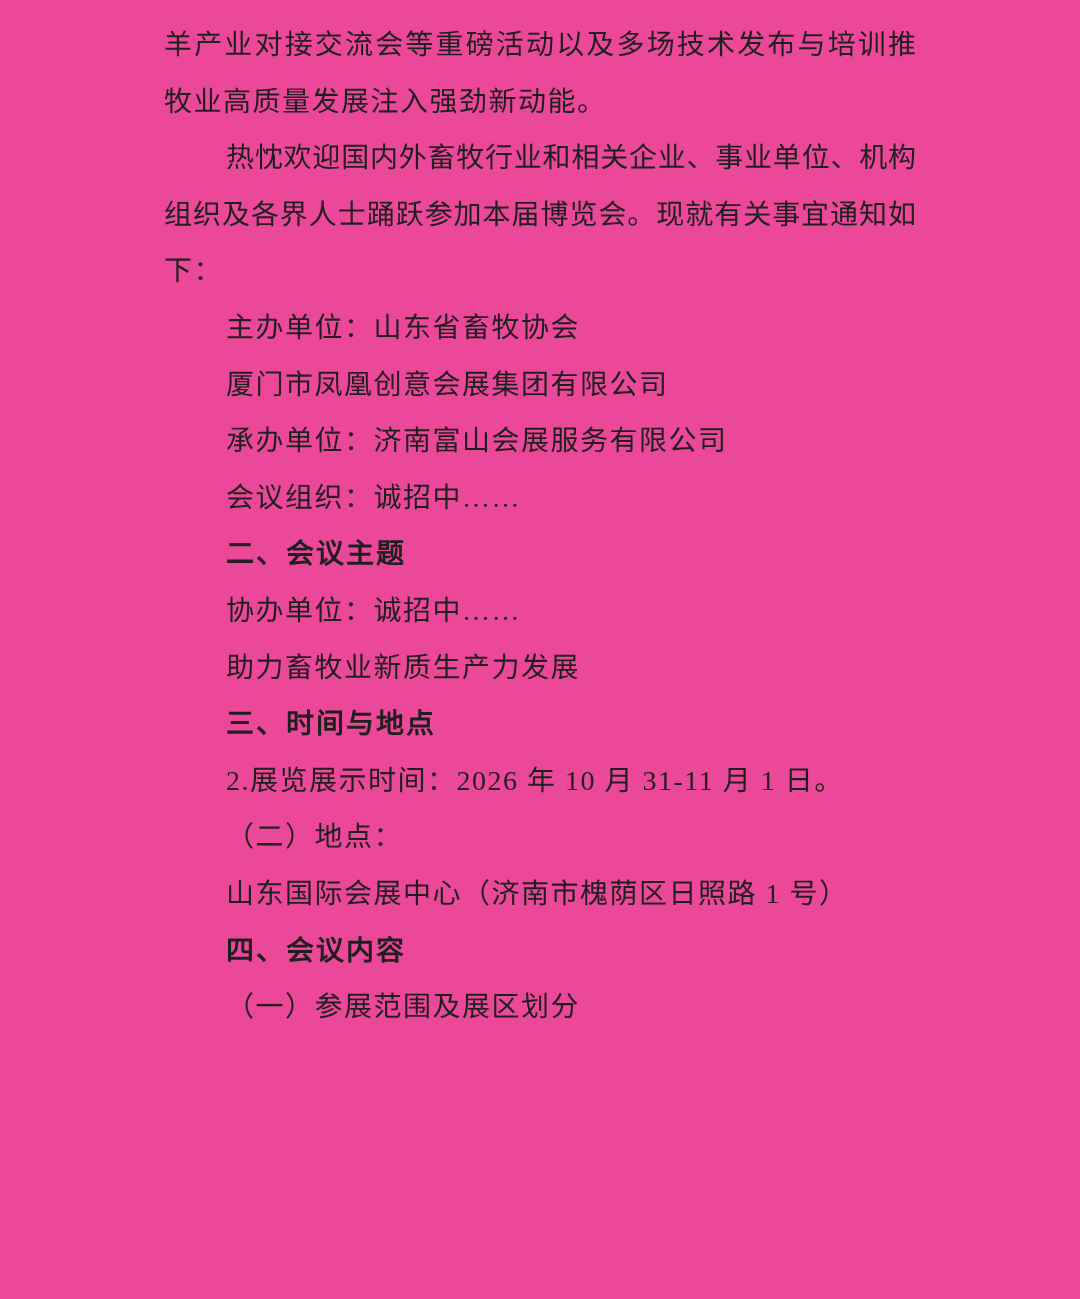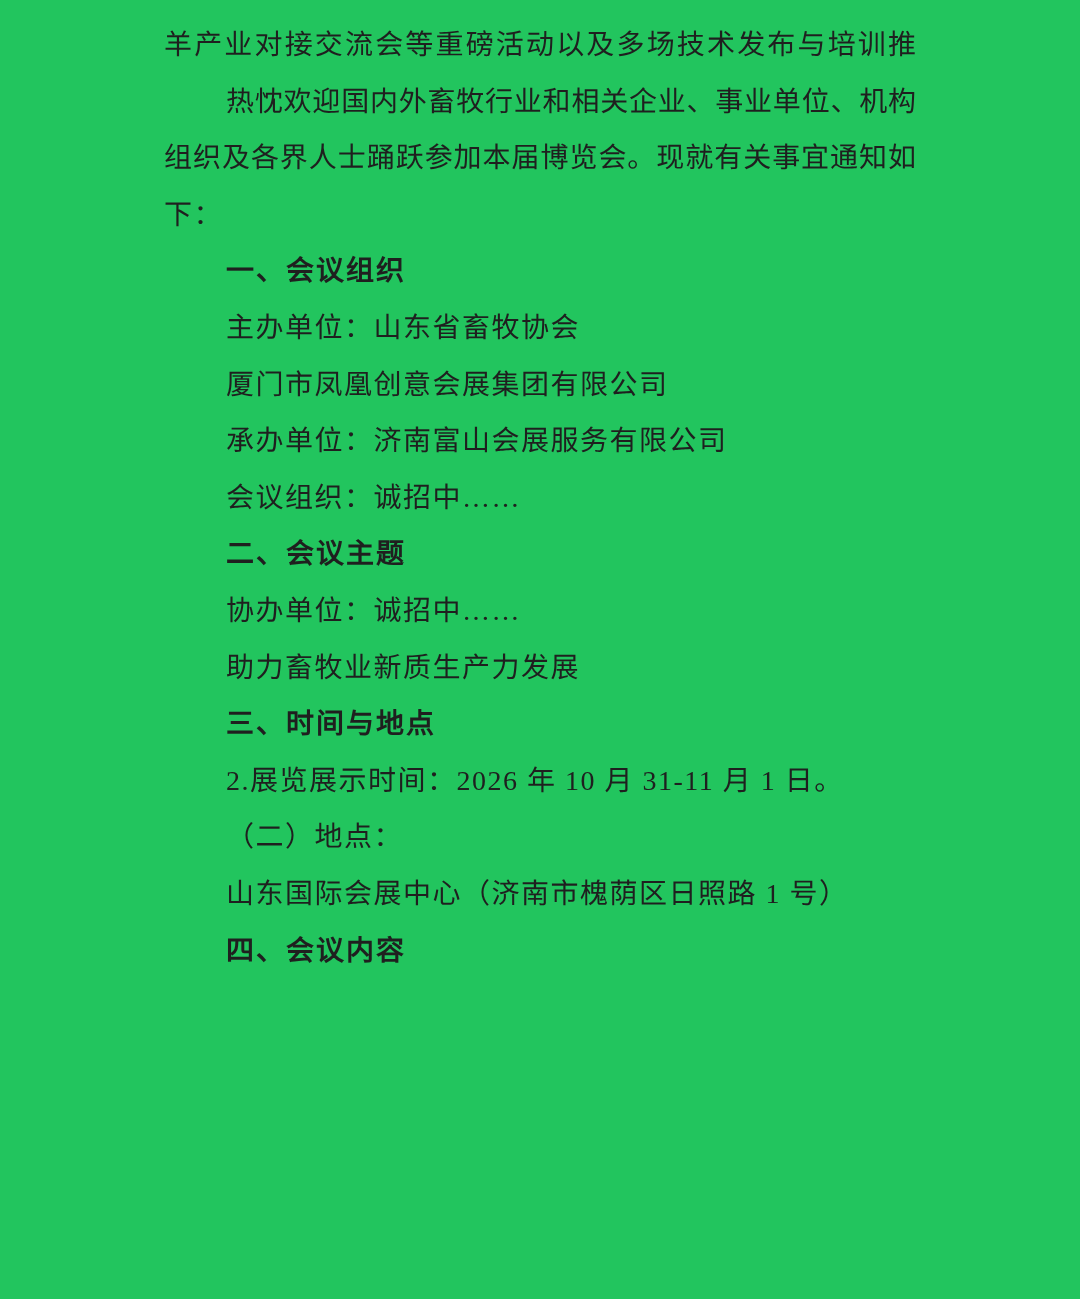--- a/index.html
+++ b/index.html
@@ -6,21 +6,21 @@
   html, body {
     margin: 0;
     padding: 0;
     background: #ffffff;
   }
   .page {
     position: relative;
     width: 1080px;
     height: 1299px;
     margin: 0 auto;
-    background: #22c55e;
+    background: #ec4899;
     box-sizing: border-box;
     padding: 17px 164px 0 164px;
     font-family: "Liberation Serif", "DejaVu Serif", serif;
     color: #1f1f1f;
     overflow: hidden;
   }
   .doc-body {
     width: 752px;
   }
   .line {
@@ -47,30 +47,31 @@
     font-family: "Liberation Sans", "DejaVu Sans", sans-serif;
     letter-spacing: 2px;
   }
 </style>
 </head>
 <body>
 
 <div class="page">
   <div class="doc-body" id="doc-lines">
       <div class="line j">羊产业对接交流会等重磅活动以及多场技术发布与培训推</div>
+      <div class="line">牧业高质量发展注入强劲新动能。</div>
       <div class="line j ind">热忱欢迎国内外畜牧行业和相关企业、事业单位、机构</div>
       <div class="line j">组织及各界人士踊跃参加本届博览会。现就有关事宜通知如</div>
       <div class="line">下：</div>
-      <div class="line ind bold">一、会议组织</div>
       <div class="line ind">主办单位：山东省畜牧协会</div>
       <div class="line ind">厦门市凤凰创意会展集团有限公司</div>
       <div class="line ind">承办单位：济南富山会展服务有限公司</div>
       <div class="line ind">会议组织：诚招中……</div>
       <div class="line ind bold">二、会议主题</div>
       <div class="line ind">协办单位：诚招中……</div>
       <div class="line ind">助力畜牧业新质生产力发展</div>
       <div class="line ind bold">三、时间与地点</div>
       <div class="line ind">2.展览展示时间：2026 年 10 月 31-11 月 1 日。</div>
       <div class="line ind">（二）地点：</div>
       <div class="line ind">山东国际会展中心（济南市槐荫区日照路 1 号）</div>
       <div class="line ind bold">四、会议内容</div>
+      <div class="line ind">（一）参展范围及展区划分</div>
     </div>
 </div>
 
 </body></html>

